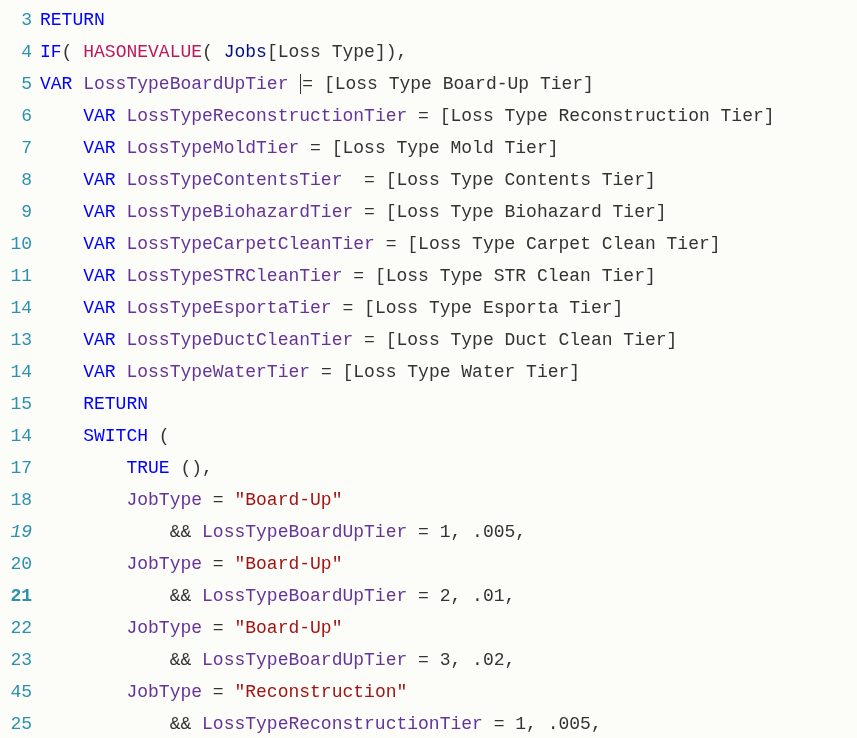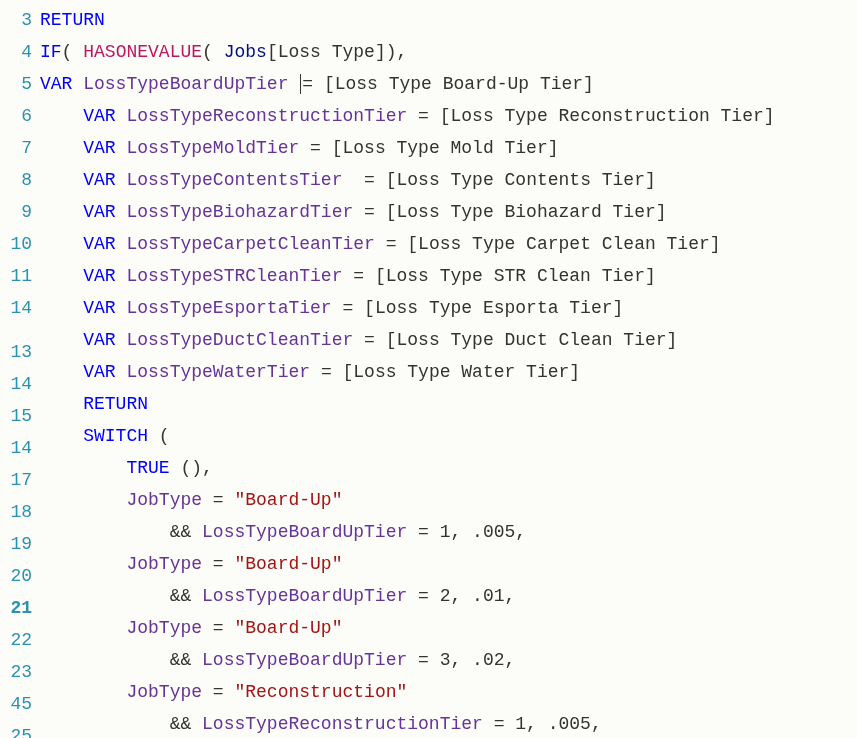--- a/index.html
+++ b/index.html
@@ -69,27 +69,27 @@
       <div class="line" style="justify-content: flex-end;">3</div>
       <div class="line" style="justify-content: flex-end;">4</div>
       <div class="line" style="justify-content: flex-end;">5</div>
       <div class="line" style="justify-content: flex-end;">6</div>
       <div class="line" style="justify-content: flex-end;">7</div>
       <div class="line" style="justify-content: flex-end;">8</div>
       <div class="line" style="justify-content: flex-end;">9</div>
       <div class="line" style="justify-content: flex-end;">10</div>
       <div class="line" style="justify-content: flex-end;">11</div>
       <div class="line" style="justify-content: flex-end;">14</div>
-      <div class="line" style="justify-content: flex-end; margin-top: 12px;">13</div>
+      <div class="line" style="justify-content: flex-end;">13</div>
       <div class="line" style="justify-content: flex-end;">14</div>
       <div class="line" style="justify-content: flex-end;">15</div>
       <div class="line" style="justify-content: flex-end;">14</div>
       <div class="line" style="justify-content: flex-end;">17</div>
       <div class="line" style="justify-content: flex-end;">18</div>
-      <div class="line" style="justify-content: flex-end;">19</div>
+      <div class="line" style="justify-content: flex-end; font-style: italic;">19</div>
       <div class="line" style="justify-content: flex-end; margin-left: 12px;">20</div>
       <div class="line" style="justify-content: flex-end; font-weight: bold;">21</div>
       <div class="line" style="justify-content: flex-end;">22</div>
       <div class="line" style="justify-content: flex-end;">23</div>
       <div class="line" style="justify-content: flex-end;">45</div>
       <div class="line" style="justify-content: flex-end;">25</div>
     </div>
   <div class="code" id="code"><div class="codeline"><span class="returnkw">RETURN</span></div><div class="codeline"><span class="ifkw">IF</span><span class="paren">(</span><span class="plain"> </span><span class="hasone">HASONEVALUE</span><span class="paren">( </span><span class="jobs">Jobs</span><span class="losstype">[Loss Type]</span><span class="paren">),</span></div><div class="codeline"><span class="varkw">VAR</span><span class="plain"> </span><span class="vname">LossTypeBoardUpTier</span><span class="plain"> </span><span class="cursor"></span><span class="op">= </span><span class="measref">[Loss Type Board-Up Tier]</span></div><div class="codeline"><span class="plain">    </span><span class="varkw">VAR</span><span class="plain"> </span><span class="vname">LossTypeReconstructionTier</span><span class="op"> = </span><span class="measref">[Loss Type Reconstruction Tier]</span></div><div class="codeline"><span class="plain">    </span><span class="varkw">VAR</span><span class="plain"> </span><span class="vname">LossTypeMoldTier</span><span class="op"> = </span><span class="measref">[Loss Type Mold Tier]</span></div><div class="codeline"><span class="plain">    </span><span class="varkw">VAR</span><span class="plain"> </span><span class="vname">LossTypeContentsTier</span><span class="op">  = </span><span class="measref">[Loss Type Contents Tier]</span></div><div class="codeline"><span class="plain">    </span><span class="varkw">VAR</span><span class="plain"> </span><span class="vname">LossTypeBiohazardTier</span><span class="op"> = </span><span class="measref">[Loss Type Biohazard Tier]</span></div><div class="codeline"><span class="plain">    </span><span class="varkw">VAR</span><span class="plain"> </span><span class="vname">LossTypeCarpetCleanTier</span><span class="op"> = </span><span class="measref">[Loss Type Carpet Clean Tier]</span></div><div class="codeline"><span class="plain">    </span><span class="varkw">VAR</span><span class="plain"> </span><span class="vname">LossTypeSTRCleanTier</span><span class="op"> = </span><span class="measref">[Loss Type STR Clean Tier]</span></div><div class="codeline"><span class="plain">    </span><span class="varkw">VAR</span><span class="plain"> </span><span class="vname">LossTypeEsportaTier</span><span class="op"> = </span><span class="measref">[Loss Type Esporta Tier]</span></div><div class="codeline"><span class="plain">    </span><span class="varkw">VAR</span><span class="plain"> </span><span class="vname">LossTypeDuctCleanTier</span><span class="op"> = </span><span class="measref">[Loss Type Duct Clean Tier]</span></div><div class="codeline"><span class="plain">    </span><span class="varkw">VAR</span><span class="plain"> </span><span class="vname">LossTypeWaterTier</span><span class="op"> = </span><span class="measref">[Loss Type Water Tier]</span></div><div class="codeline"><span class="plain">    </span><span class="returnkw">RETURN</span></div><div class="codeline"><span class="plain">    </span><span class="switchkw">SWITCH</span><span class="paren"> (</span></div><div class="codeline"><span class="plain">        </span><span class="truekw">TRUE</span><span class="paren"> (),</span></div><div class="codeline"><span class="plain">        </span><span class="jobtype">JobType</span><span class="op"> = </span><span class="str">"Board-Up"</span></div><div class="codeline"><span class="plain">            </span><span class="op">&amp;&amp; </span><span class="vname">LossTypeBoardUpTier</span><span class="numlit"> = 1, .005,</span></div><div class="codeline"><span class="plain">        </span><span class="jobtype">JobType</span><span class="op"> = </span><span class="str">"Board-Up"</span></div><div class="codeline"><span class="plain">            </span><span class="op">&amp;&amp; </span><span class="vname">LossTypeBoardUpTier</span><span class="numlit"> = 2, .01,</span></div><div class="codeline"><span class="plain">        </span><span class="jobtype">JobType</span><span class="op"> = </span><span class="str">"Board-Up"</span></div><div class="codeline"><span class="plain">            </span><span class="op">&amp;&amp; </span><span class="vname">LossTypeBoardUpTier</span><span class="numlit"> = 3, .02,</span></div><div class="codeline"><span class="plain">        </span><span class="jobtype">JobType</span><span class="op"> = </span><span class="str">"Reconstruction"</span></div><div class="codeline"><span class="plain">            </span><span class="op">&amp;&amp; </span><span class="vname">LossTypeReconstructionTier</span><span class="numlit"> = 1, .005,</span></div></div>
 </div>
 

